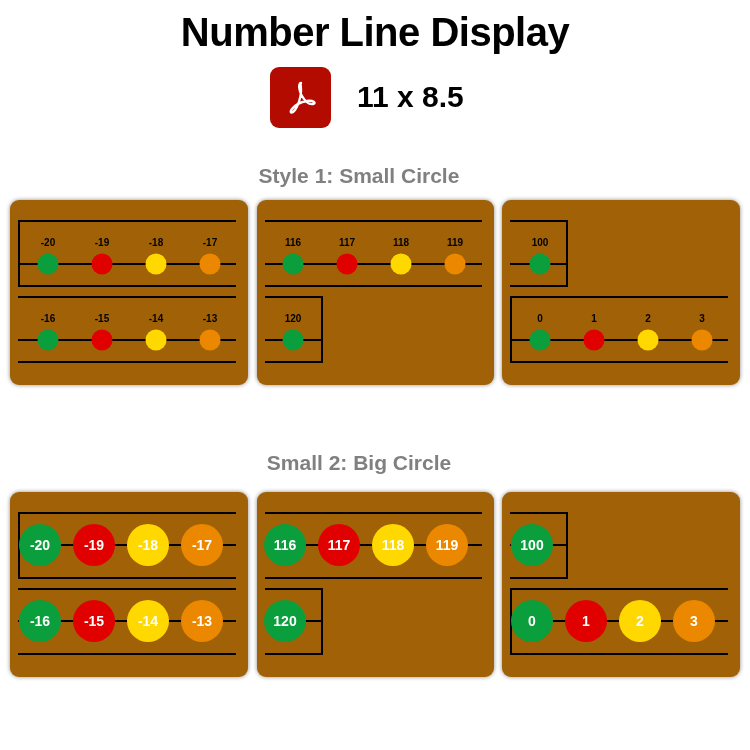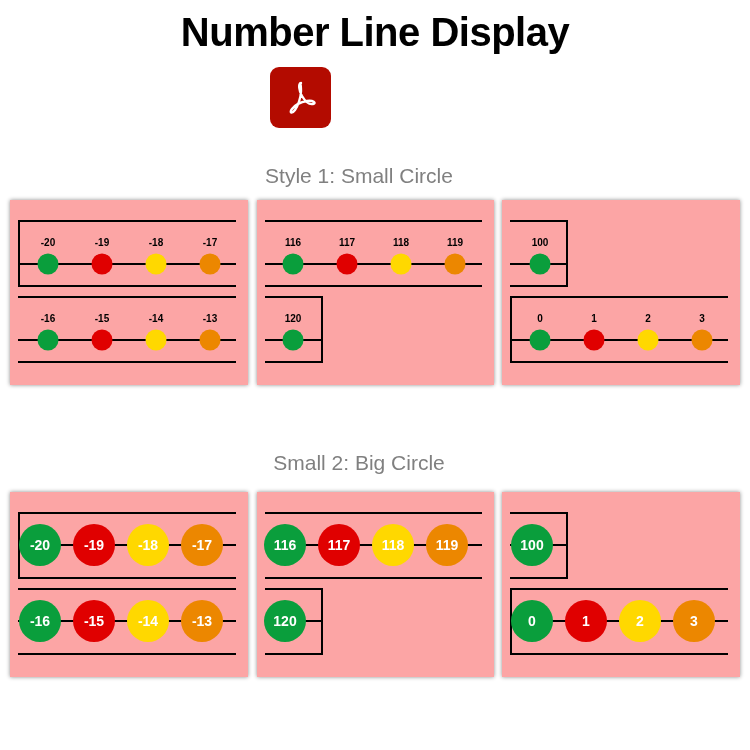--- a/index.html
+++ b/index.html
@@ -1,35 +1,36 @@
 <!DOCTYPE html>
 <html><head>
 <meta charset="utf-8">
 <style>
   html,body{margin:0;padding:0;background:#fff;}
   body{width:750px;height:750px;position:relative;overflow:hidden;font-family:"Liberation Sans",sans-serif;}
   .title{position:absolute;left:0;top:10px;width:750px;text-align:center;font-size:40px;font-weight:bold;color:#000;letter-spacing:-0.5px;}
   .pdf-row{position:absolute;top:67px;left:270px;height:60px;display:flex;align-items:center;}
   .pdf-icon{width:61px;height:61px;background:#b30b00;border-radius:9px;display:flex;align-items:center;justify-content:center;}
   .pdf-size{margin-left:26px;font-size:30px;font-weight:bold;color:#000;}
-  .section-title{position:absolute;left:0;width:718px;text-align:center;font-size:21px;font-weight:normal;color:#808080;}
-  .panel{position:absolute;background:#fca5a5;box-shadow:0 0 4px rgba(0,0,0,0.45);}
+  .section-title{position:absolute;left:0;width:718px;text-align:center;font-size:21px;font-weight:bold;color:#808080;}
+  .panel{position:absolute;background:#a16207;box-shadow:0 0 4px rgba(0,0,0,0.45);border-radius:9px;}
   .panel svg{position:absolute;left:0;top:0;}
 </style>
 </head>
 <body>
 
 <div class="title">Number Line Display</div>
 
 <div class="pdf-row">
   <div class="pdf-icon">
     <svg width="40" height="40" viewBox="0 0 40 40">
       <path d="M20 6c-3 0-2 8 1 13s7 9 11 8 0-4-6-3-12 4-15 8 0 5 3 1 6-13 6-19-1-8 0-8z" fill="none" stroke="#fff" stroke-width="2.4" stroke-linejoin="round"></path>
     </svg>
   </div>
+  <div class="pdf-size">11 x 8.5</div>
 </div>
 
 <div class="section-title" style="top:164px">Style 1: Small Circle</div>
 <div class="section-title" style="top:451px">Small 2: Big Circle</div>
 
 <div id="panels">
     <div class="panel" style="left: 10px; top: 200px; width: 238px; height: 185px;">
       <svg width="238" height="185">
         <line x1="8" y1="21" x2="226" y2="21" stroke="#000" stroke-width="2"></line>
         <line x1="8" y1="86" x2="226" y2="86" stroke="#000" stroke-width="2"></line>

